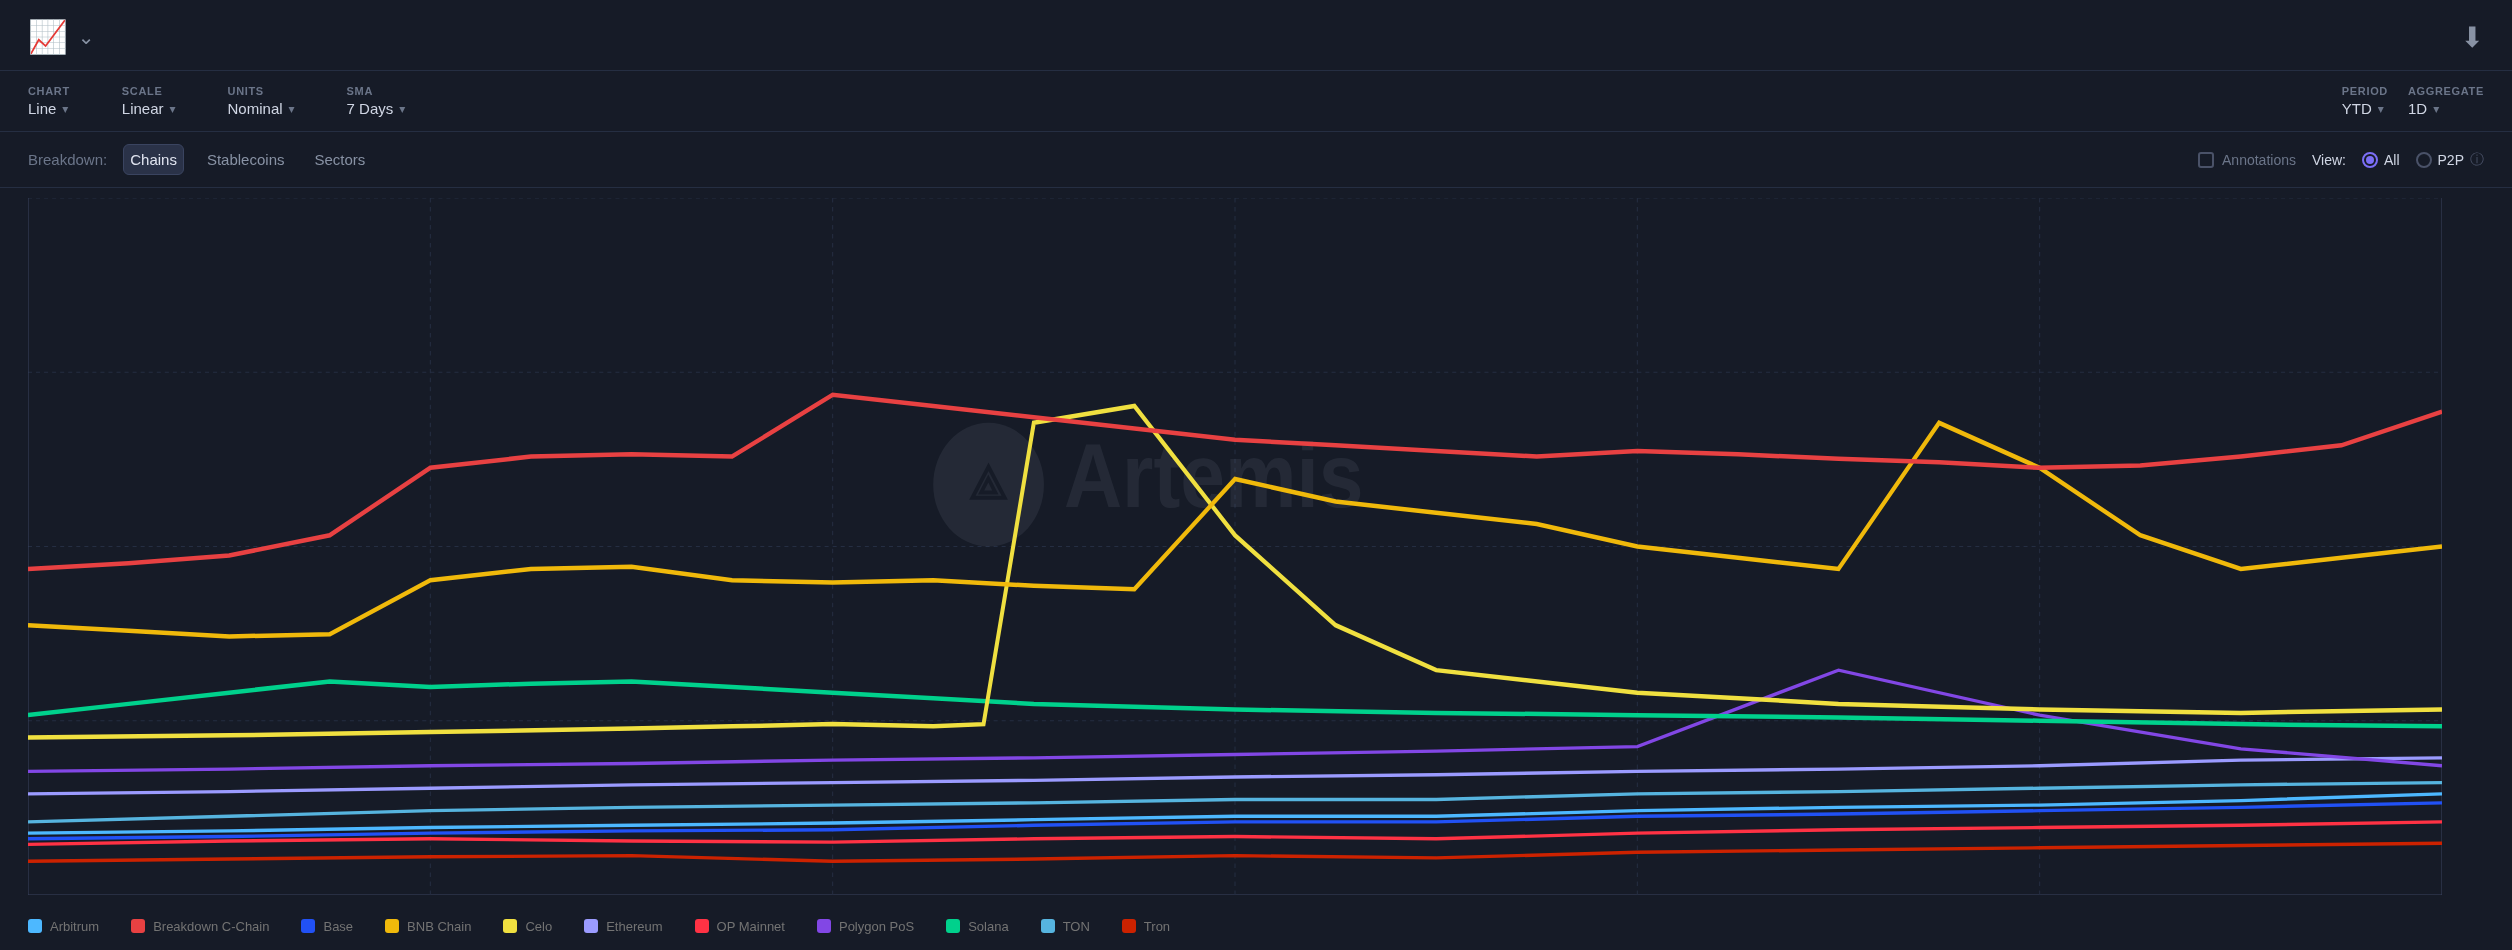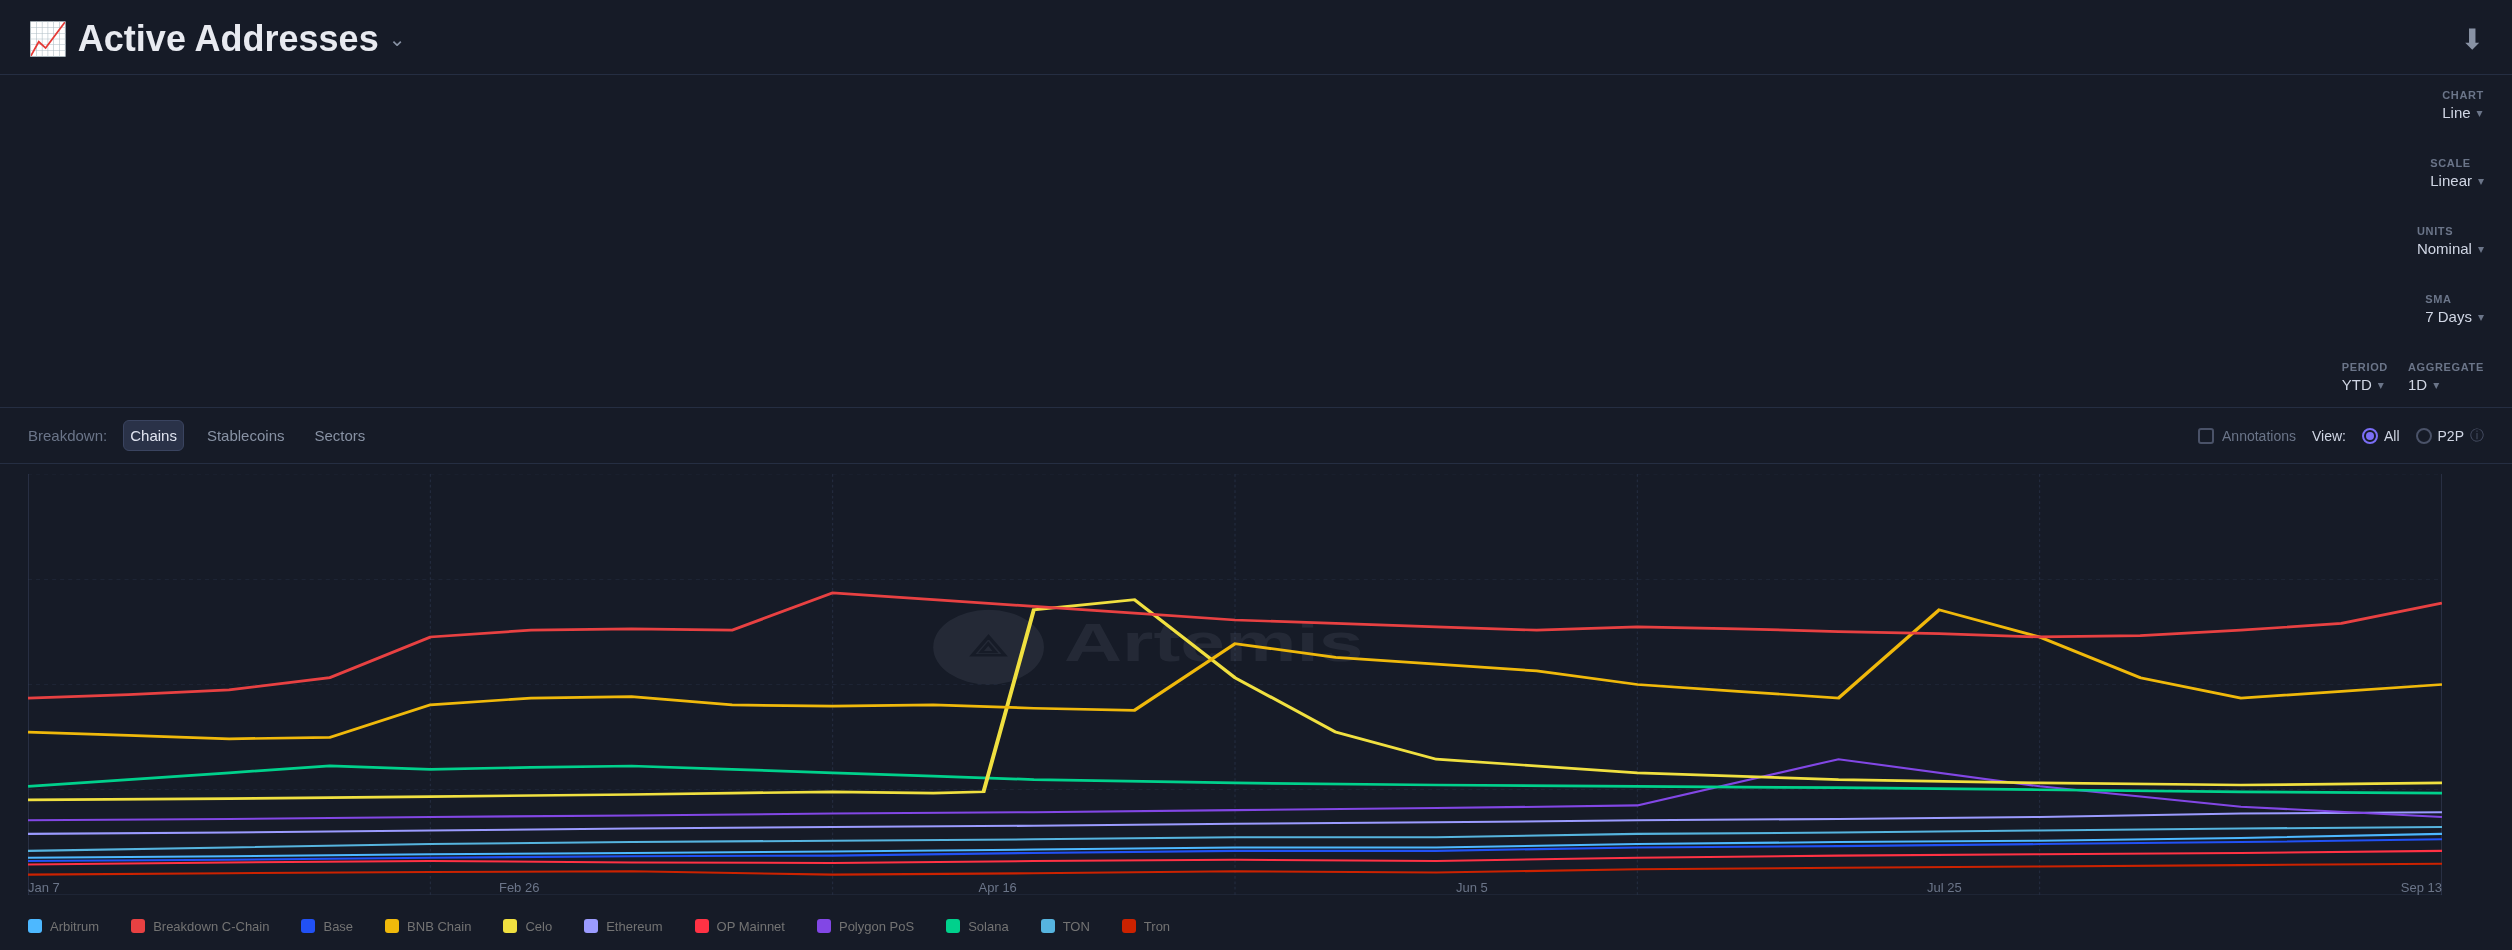--- a/index.html
+++ b/index.html
@@ -48,26 +48,25 @@
       color: #8892a4;
       font-size: 20px;
     }
     .header-download {
       color: #8892a4;
       font-size: 28px;
       cursor: pointer;
     }
     .toolbar {
       display: flex;
-      align-items: flex-end;
-      gap: 36px;
+      align-items: flex-start;
+      gap: 52px;
       padding: 14px 28px;
       border-bottom: 1px solid #252e42;
       background: #161b27;
-      flex-direction: column;
     }
     .toolbar-group {
       display: flex;
       flex-direction: column;
       gap: 3px;
     }
     .toolbar-label {
       font-size: 11px;
       color: #6b7589;
       text-transform: uppercase;
@@ -261,21 +260,20 @@
     }
   </style>
 </head>
 <body>
 
 <div class="container">
 
   <div class="header">
     <div class="header-left">
       <span class="header-icon">📈</span>
-      <span class="header-title">Active Addresses</span>
       <span class="header-chevron">⌄</span>
     </div>
     <span class="header-download">⬇</span>
   </div>
 
   <div class="toolbar">
     <div class="toolbar-group">
       <span class="toolbar-label">CHART</span>
       <div class="toolbar-select">
         <span>Line</span>
@@ -394,28 +392,20 @@
 
           <polyline fill="none" stroke="#f0e040" stroke-width="4" points="0,480 200,478 400,475 600,472 700,470 800,468 900,470 950,468 1000,200 1100,185 1200,300 1300,380 1400,420 1600,440 1800,450 2000,455 2200,458 2400,455"></polyline>
 
           <polyline fill="none" stroke="#f0b90b" stroke-width="4" points="0,380 100,385 200,390 300,388 400,340 500,330 600,328 700,340 800,342 900,340 1000,345 1100,348 1200,250 1300,270 1400,280 1500,290 1600,310 1700,320 1800,330 1900,200 2000,240 2100,300 2200,330 2300,320 2400,310"></polyline>
 
           <polyline fill="none" stroke="#e84142" stroke-width="4" points="0,330 100,325 200,318 300,300 400,240 500,230 600,228 700,230 800,175 900,185 1000,195 1100,205 1200,215 1300,220 1400,225 1500,230 1600,225 1700,228 1800,232 1900,235 2000,240 2100,238 2200,230 2300,220 2400,190"></polyline>
         </svg>
       </div>
 
 
-      <div class="x-axis">
-        <span class="x-label">Jan 7</span>
-        <span class="x-label">Feb 26</span>
-        <span class="x-label">Apr 16</span>
-        <span class="x-label">Jun 5</span>
-        <span class="x-label">Jul 25</span>
-        <span class="x-label">Sep 13</span>
-      </div>
 
       <div class="legend">
         <div class="legend-item">
           <div class="legend-dot" style="background:#4db8ff"></div>
           <span>Arbitrum</span>
         </div>
         <div class="legend-item">
           <div class="legend-dot" style="background:#e84142"></div>
           <span>Breakdown C-Chain</span>
         </div>

